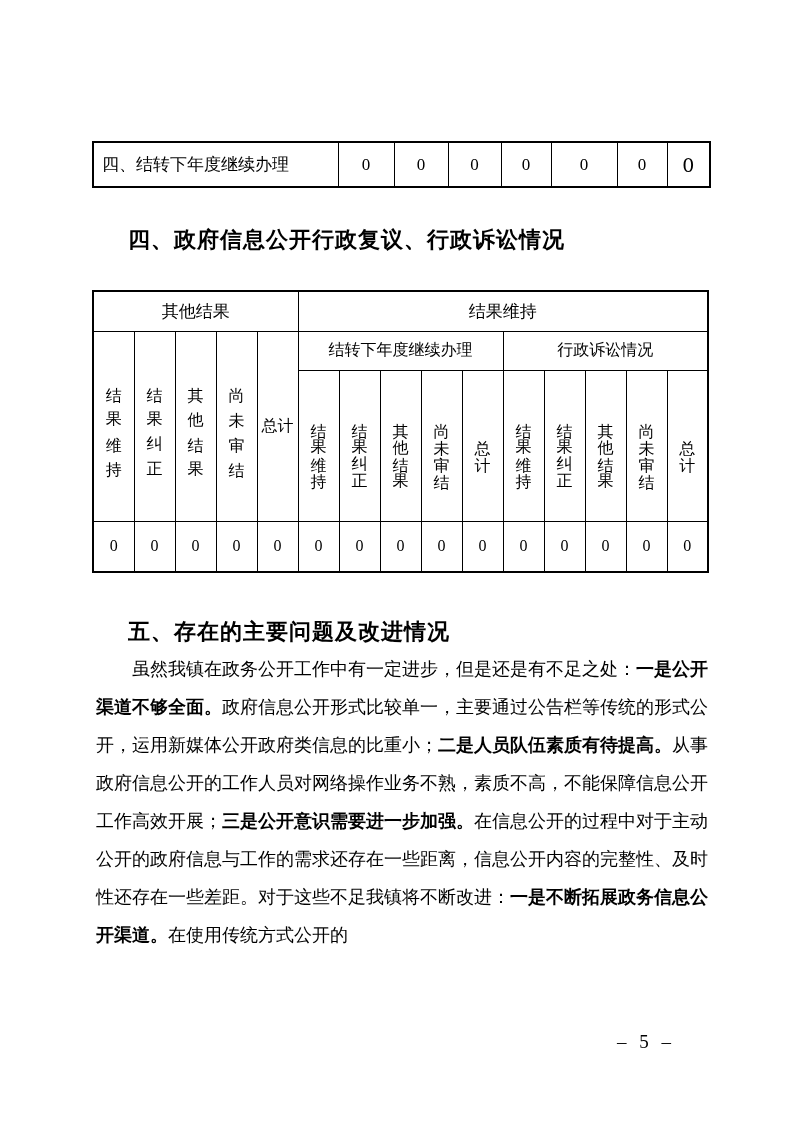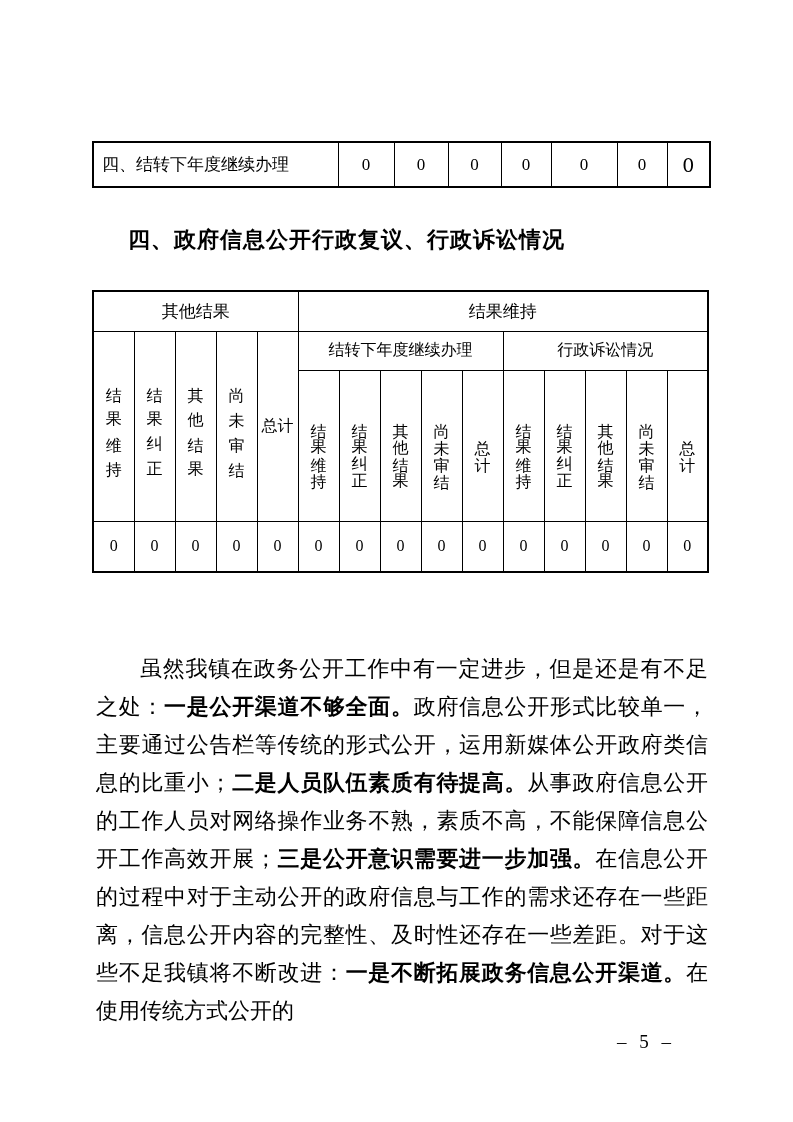--- a/index.html
+++ b/index.html
@@ -61,21 +61,21 @@
     font-size:16px;
     letter-spacing:1.05em;
     line-height:1;
   }
   .vstack.tall { letter-spacing:1.55em; }
 
   
   .body-par {
     position:absolute; left:96px; top:650px;
     width:612px;
-    font-size:22px; line-height:38px;
+    font-size:18px; line-height:38px;
     text-align:justify;
     text-indent:2em;
   }
   .seg-bold { font-weight:bold; }
 
   
   .pageno {
     position:absolute; right:118px; top:1031px;
     font-size:19px; letter-spacing:4px;
     white-space:nowrap;
@@ -170,18 +170,19 @@
       <td>0</td>
       <td>0</td>
       <td>0</td>
       <td>0</td>
       <td>0</td>
       <td>0</td>
     </tr>
   </tbody>
     </table>
 
+  <div class="sec-heading h5">五、存在的主要问题及改进情况</div>
 
   <p class="body-par"><span>虽然我镇在政务公开工作中有一定进步，但是还是有不足之处：</span><span class="seg-bold">一是公开渠道不够全面。</span><span>政府信息公开形式比较单一，主要通过公告栏等传统的形式公开，运用新媒体公开政府类信息的比重小；</span><span class="seg-bold">二是人员队伍素质有待提高。</span><span>从事政府信息公开的工作人员对网络操作业务不熟，素质不高，不能保障信息公开工作高效开展；</span><span class="seg-bold">三是公开意识需要进一步加强。</span><span>在信息公开的过程中对于主动公开的政府信息与工作的需求还存在一些距离，信息公开内容的完整性、及时性还存在一些差距。对于这些不足我镇将不断改进：</span><span class="seg-bold">一是不断拓展政务信息公开渠道。</span><span>在使用传统方式公开的</span></p>
 
   <div class="pageno">– 5 –</div>
 
 </div>
 
 </body></html>

